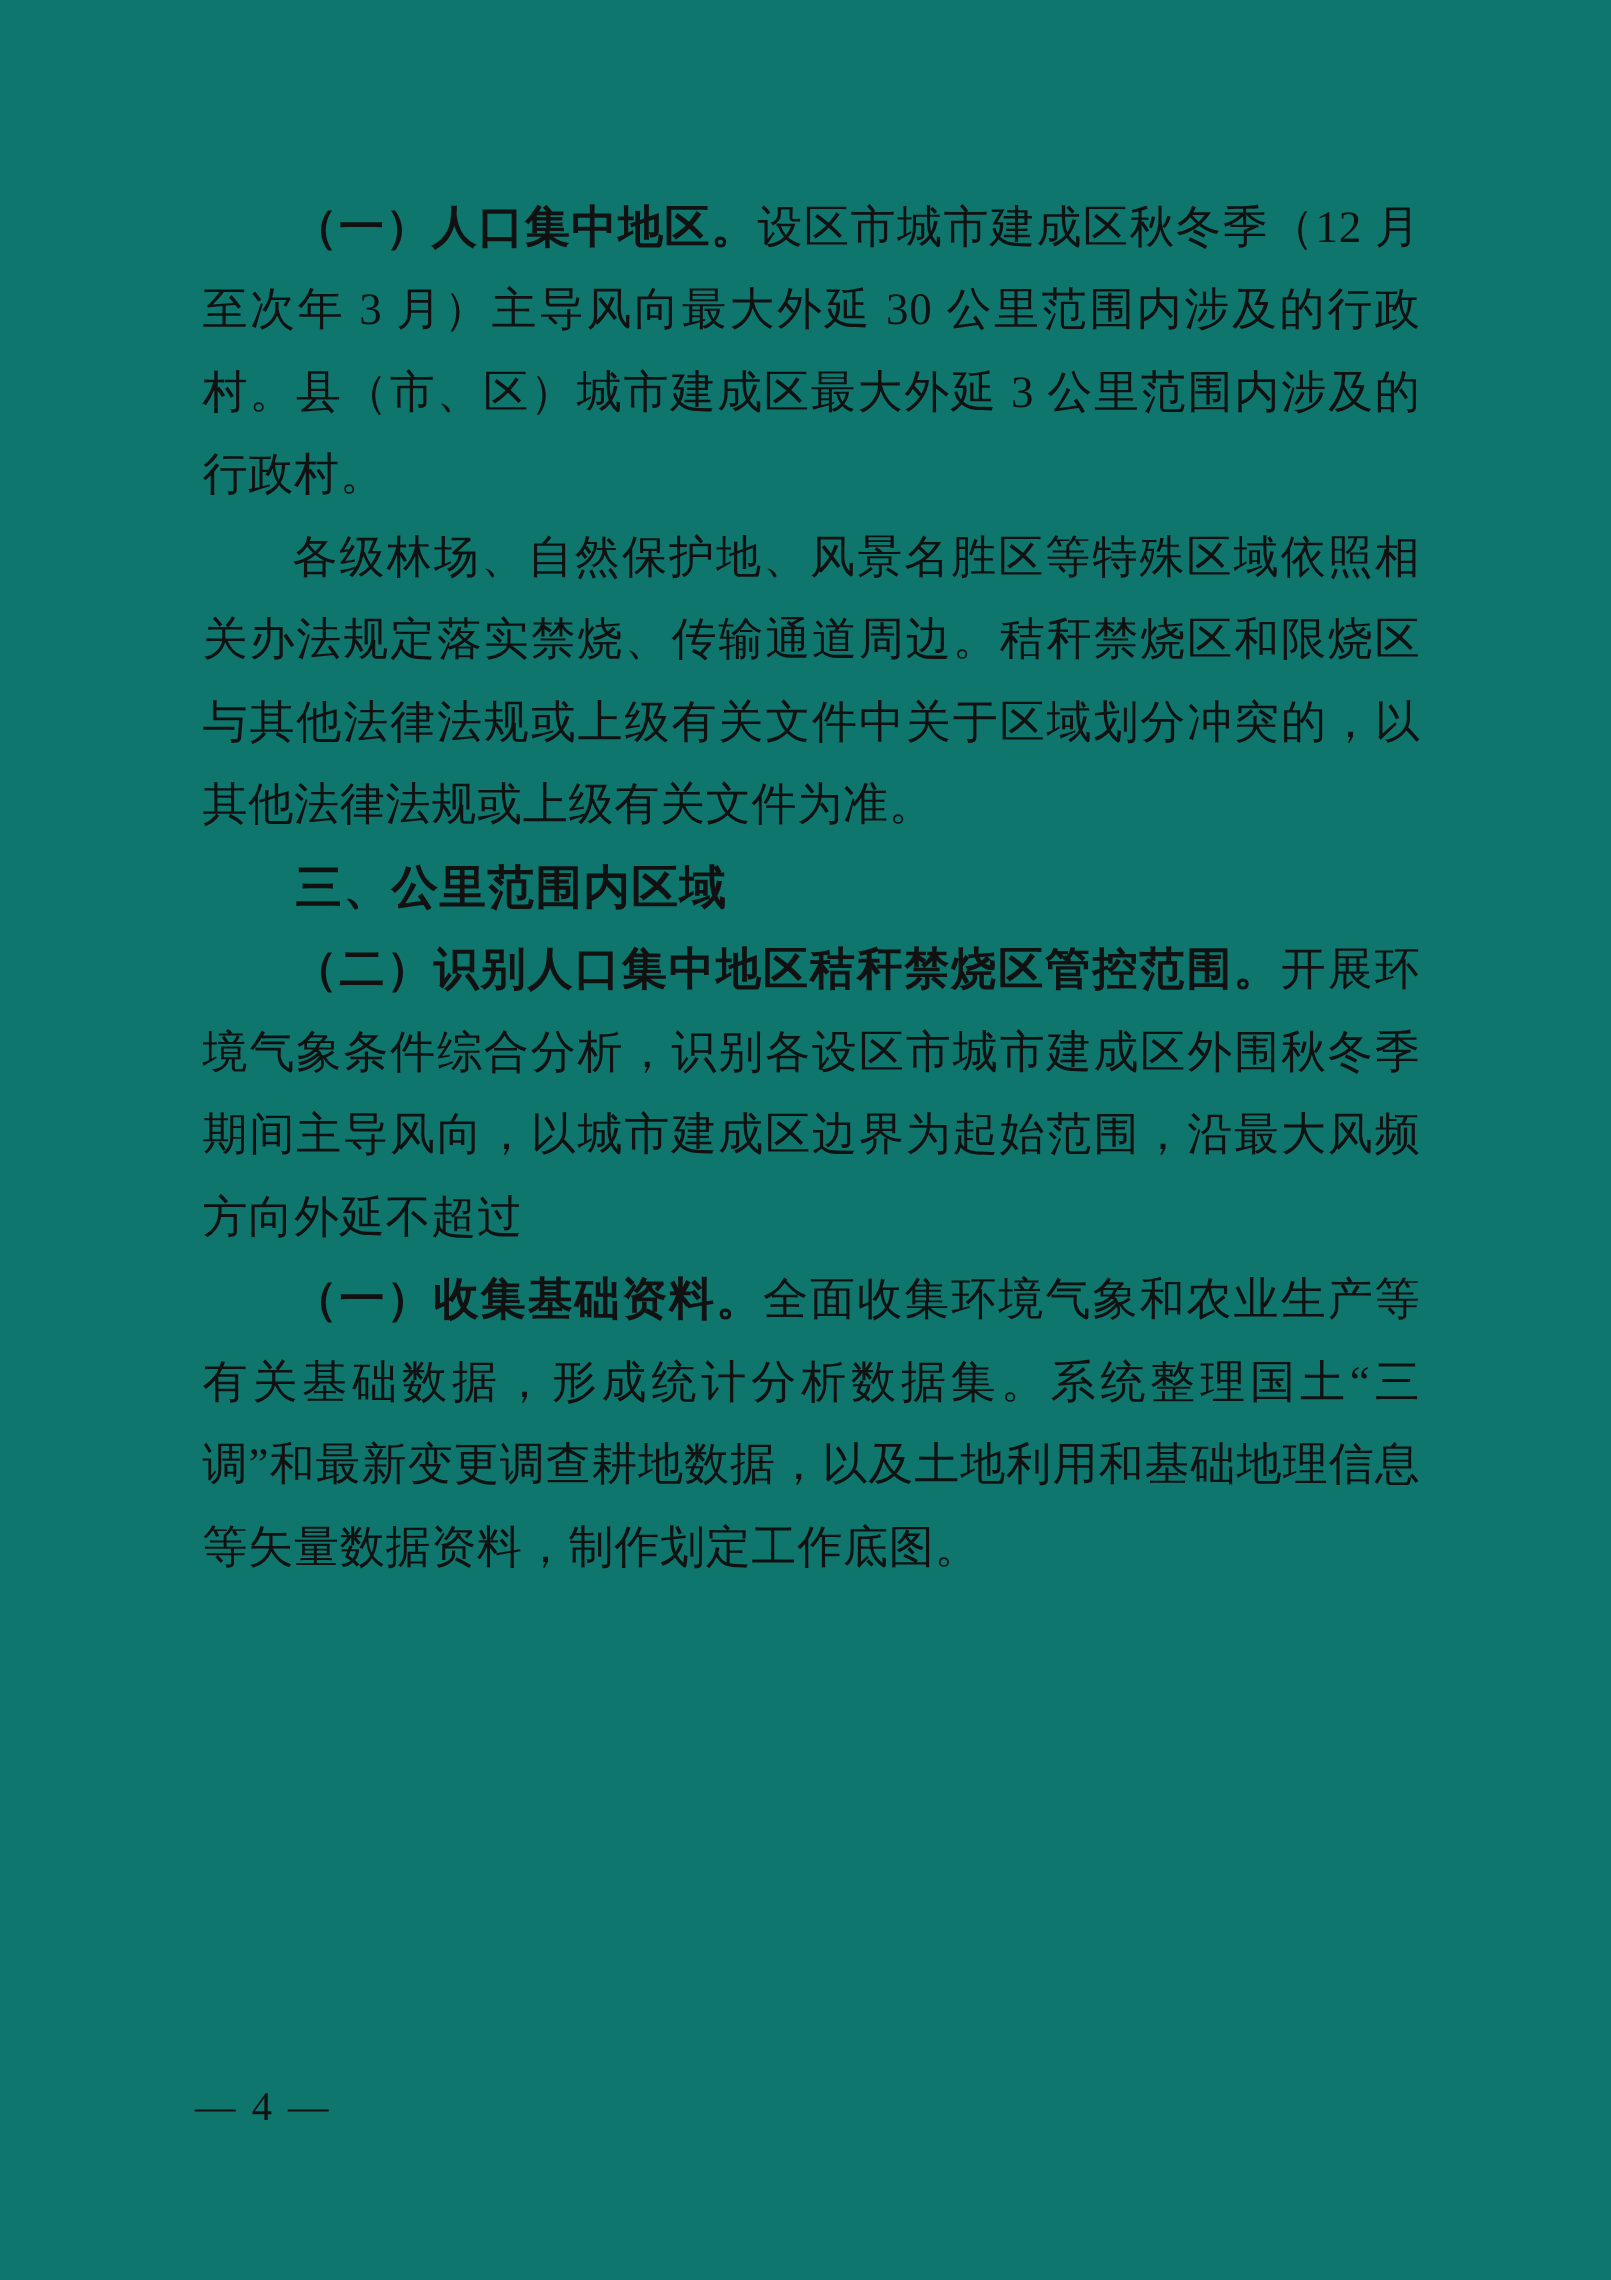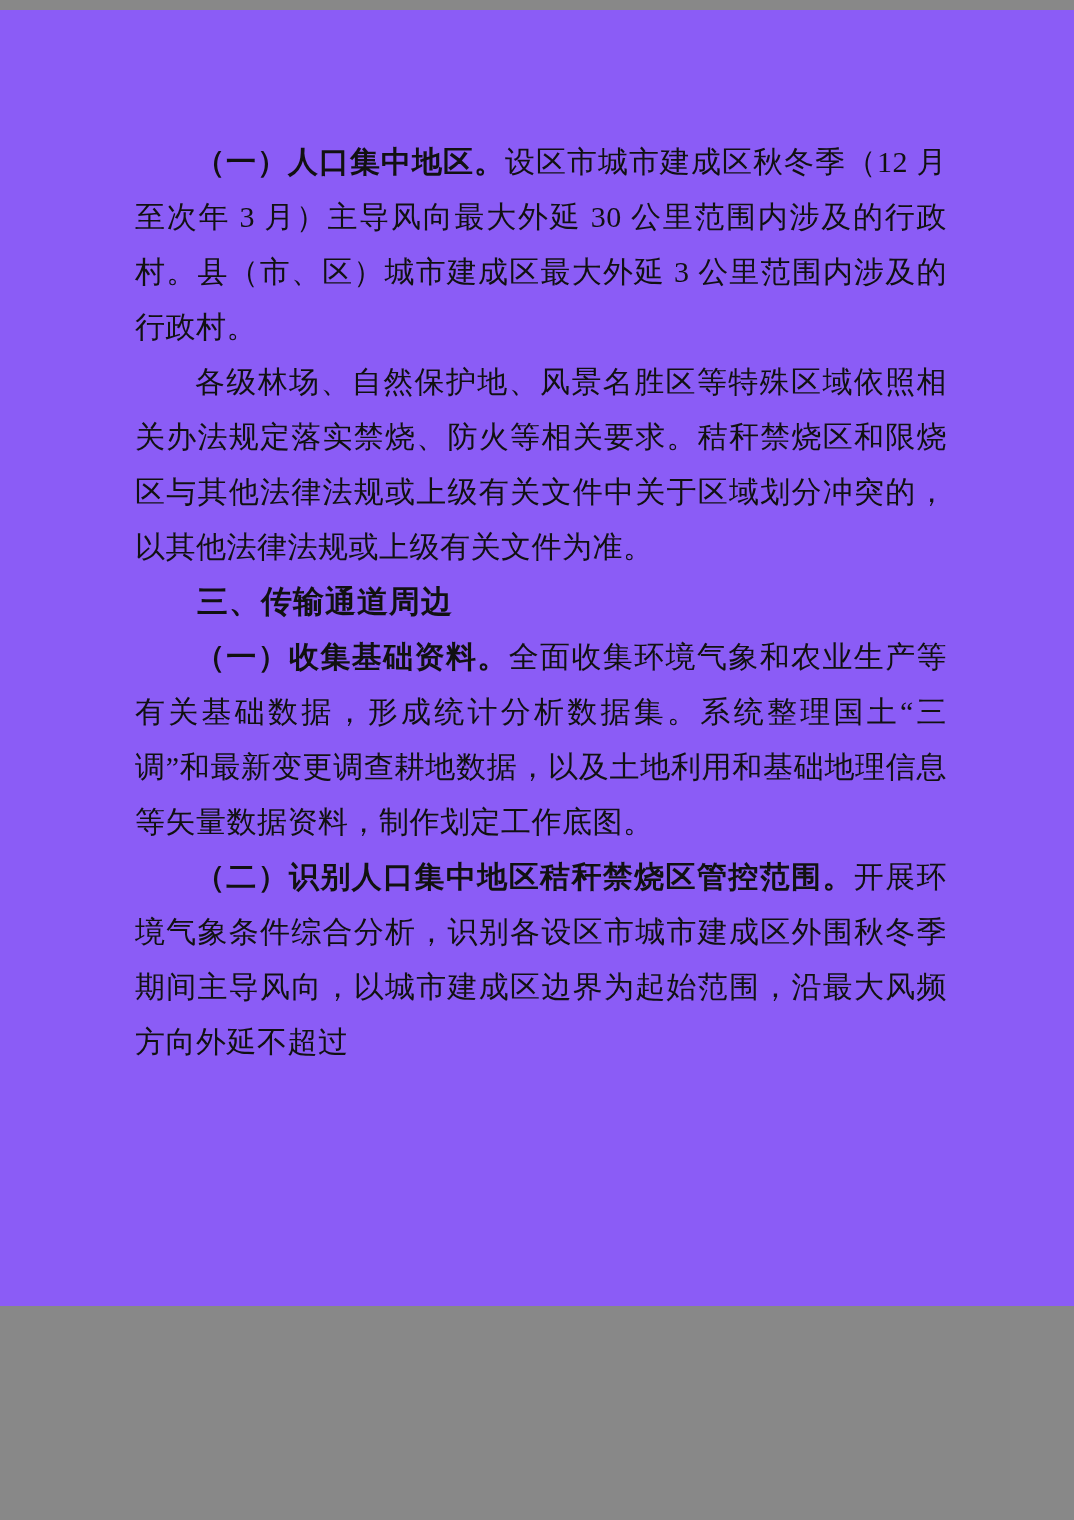--- a/index.html
+++ b/index.html
@@ -3,23 +3,23 @@
 <meta charset="utf-8">
 <style>
   html, body {
     margin: 0;
     padding: 0;
     background: #888;
   }
   .doc-page {
     position: relative;
     width: 1074px;
-    height: 1296px;
-    margin: 10px auto;
-    background: #8b5cf6;
+    height: 1520px;
+    margin: 0 auto;
+    background: #0f766e;
     color: #111111;
     overflow: hidden;
     font-family: "Liberation Serif", "DejaVu Serif", serif;
   }
   .content {
     position: absolute;
     left: 135px;
     top: 124px;
     width: 812px;
     font-size: 30px;
@@ -61,25 +61,25 @@
 <body>
 
 <div class="doc-page">
   <div class="content">
 
     <p class="para"><span class="lead">（一）人口集中地区。</span><span>设区市城市建成区秋冬季（12 月至次年 3 月）主导风向最大外延 30 公里范围内涉及的行政村。县（市、区）城市建成区最大外延 3 公里范围内涉及的行政村。</span></p>
 
 
 
 
-    <p class="para"><span>各级林场、自然保护地、风景名胜区等特殊区域依照相关办法规定落实禁烧、防火等相关要求。秸秆禁烧区和限烧区与其他法律法规或上级有关文件中关于区域划分冲突的，以其他法律法规或上级有关文件为准。</span></p>
+    <p class="para"><span>各级林场、自然保护地、风景名胜区等特殊区域依照相关办法规定落实禁烧、传输通道周边。秸秆禁烧区和限烧区与其他法律法规或上级有关文件中关于区域划分冲突的，以其他法律法规或上级有关文件为准。</span></p>
 
 
-    <h2 class="section-heading">三、传输通道周边</h2>
+    <h2 class="section-heading">三、公里范围内区域</h2>
+
+    <p class="para"><span class="lead">（二）识别人口集中地区秸秆禁烧区管控范围。</span><span>开展环境气象条件综合分析，识别各设区市城市建成区外围秋冬季期间主导风向，以城市建成区边界为起始范围，沿最大风频方向外延不超过</span></p>
 
     <p class="para"><span class="lead">（一）收集基础资料。</span><span>全面收集环境气象和农业生产等有关基础数据，形成统计分析数据集。系统整理国土“三调”和最新变更调查耕地数据，以及土地利用和基础地理信息等矢量数据资料，制作划定工作底图。</span></p>
-
-    <p class="para"><span class="lead">（二）识别人口集中地区秸秆禁烧区管控范围。</span><span>开展环境气象条件综合分析，识别各设区市城市建成区外围秋冬季期间主导风向，以城市建成区边界为起始范围，沿最大风频方向外延不超过</span></p>
 
   </div>
 
   <div class="page-footer">— 4 —</div>
 </div>
 
 </body></html>

